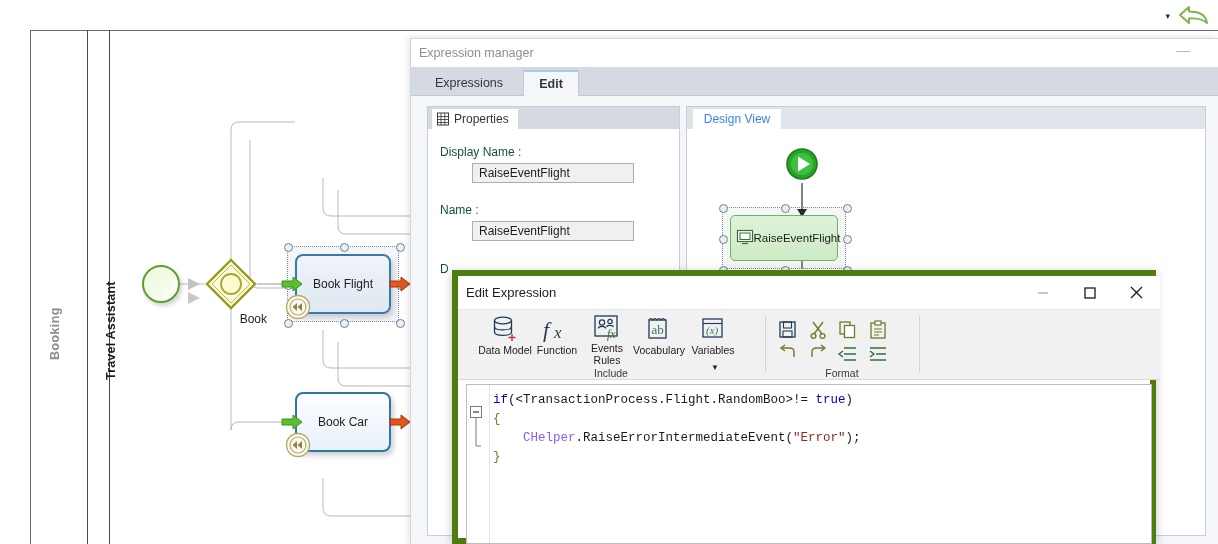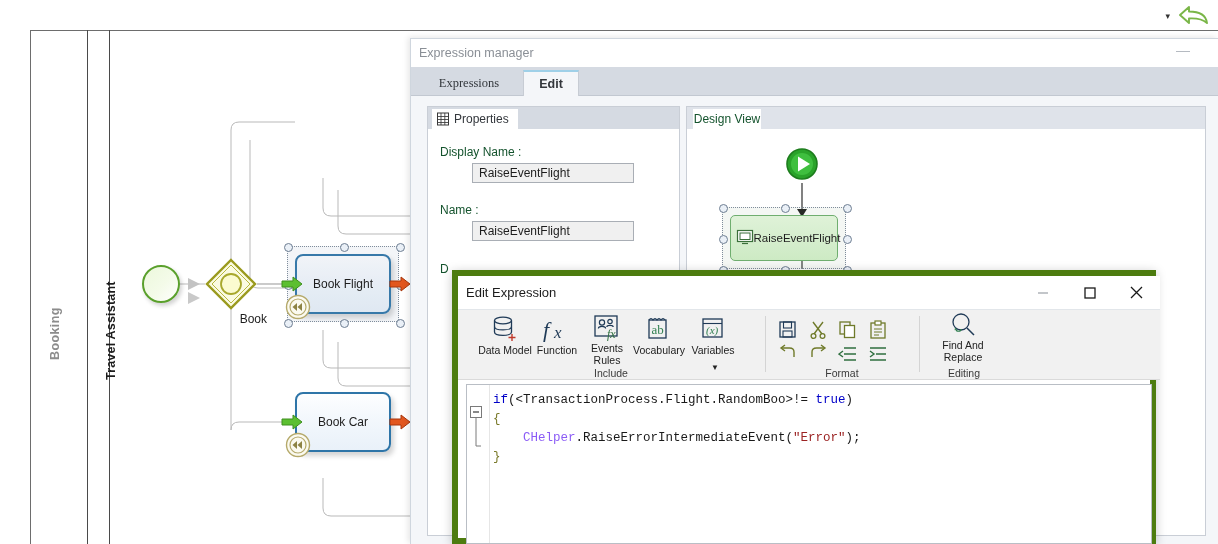--- a/index.html
+++ b/index.html
@@ -149,21 +149,21 @@
   #expr-tabstrip{
     position:absolute;left:0;top:28px;width:808px;height:29px;
     background:#d5dae2;border-bottom:1px solid #c2c8d1;
     box-sizing:border-box;
   }
   .etab{
     position:absolute;top:3px;height:26px;
     display:flex;align-items:center;justify-content:center;
     font-size:12.5px;color:#33373c;box-sizing:border-box;
   }
-  #tab-expressions{left:8px;width:100px;font-family:Liberation Serif, serif;}
+  #tab-expressions{left:8px;width:100px;}
   #tab-edit{
     left:112px;width:56px;background:#f4f6f9;
     border-top:2px solid #9fd0e8;
     border-left:1px solid #c7ccd4;border-right:1px solid #c7ccd4;
     font-weight:bold;
   }
   #expr-body{
     position:absolute;left:0;top:57px;width:808px;height:449px;
     background:#f4f6f9;
   }
@@ -203,23 +203,23 @@
   
   #design-panel{
     position:absolute;left:275px;top:10px;width:520px;height:430px;
     background:#ffffff;border:1px solid #c9ced6;box-sizing:border-box;
   }
   #design-tabstrip{
     position:absolute;left:0;top:0;width:518px;height:22px;
     background:#dfe3ea;
   }
   #design-tab{
-    position:absolute;left:6px;top:2px;height:20px;width:68px;
+    position:absolute;left:6px;top:2px;height:20px;width:88px;
     background:#ffffff;display:flex;align-items:center;
-    justify-content:center;font-size:12px;color:#14532d;
+    justify-content:center;font-size:12px;color:#3b82f6;
     box-sizing:border-box;
   }
   #design-canvas{
     position:absolute;left:1px;top:22px;width:516px;height:406px;
     background:#ffffff;overflow:hidden;
   }
   #dv-start{
     position:absolute;left:95px;top:16px;width:38px;height:38px;
   }
   #dv-act-wrap{position:absolute;left:42px;top:86px;}
@@ -638,35 +638,20 @@
         <svg width="20" height="20" viewBox="0 0 20 20">
           <path d="M2 4 H18 M8 10 H18 M2 16 H18" stroke="#2f6f3f" stroke-width="1.3"></path>
           <path d="M2 7 L6 10 L2 13" fill="none" stroke="#2f6f3f" stroke-width="1.4"></path>
         </svg>
       </div>
       <div class="rib-caption">Format</div>
     </div>
 
     <div class="rib-sep" style="left:461px;"></div>
 
-    <div class="rib-group" style="left:462px;width:88px;">
-      <div class="bigbtn" style="left:18px;top:1px;">
-        <div class="bi">
-          <svg width="32" height="26" viewBox="0 0 32 26">
-            <circle cx="14" cy="10" r="8" fill="none" stroke="#1f3a57" stroke-width="1.3"></circle>
-            <path d="M20 16 L27 23" stroke="#1f3a57" stroke-width="1.5"></path>
-            <path d="M9 17 C9 20 14 20 14 17" fill="none" stroke="#2f7f4f" stroke-width="1.2"></path>
-            <path d="M8 15.5 L9.6 17.2 L7.6 18.2 Z" fill="#2f7f4f"></path>
-          </svg>
-        </div>
-        <div class="bl">Find And
-Replace</div>
-      </div>
-      <div class="rib-caption">Editing</div>
-    </div>
   </div>
 
   <div id="ed-editor">
     <div id="ed-gutter">
       <svg width="22" height="100" viewBox="0 0 22 100">
         <rect x="3.5" y="21.5" width="11" height="11" fill="#ffffff" stroke="#7a7a7a" stroke-width="1"></rect>
         <path d="M6 27 H12" stroke="#3a3a3a" stroke-width="1.2"></path>
         <path d="M9 33 V61 L14 61" fill="none" stroke="#7a7a7a" stroke-width="1"></path>
       </svg>
     </div>

